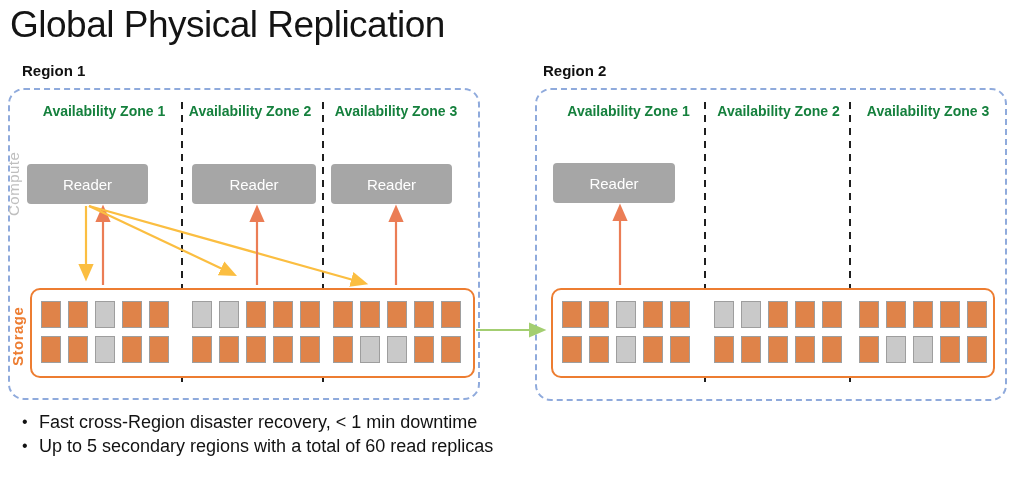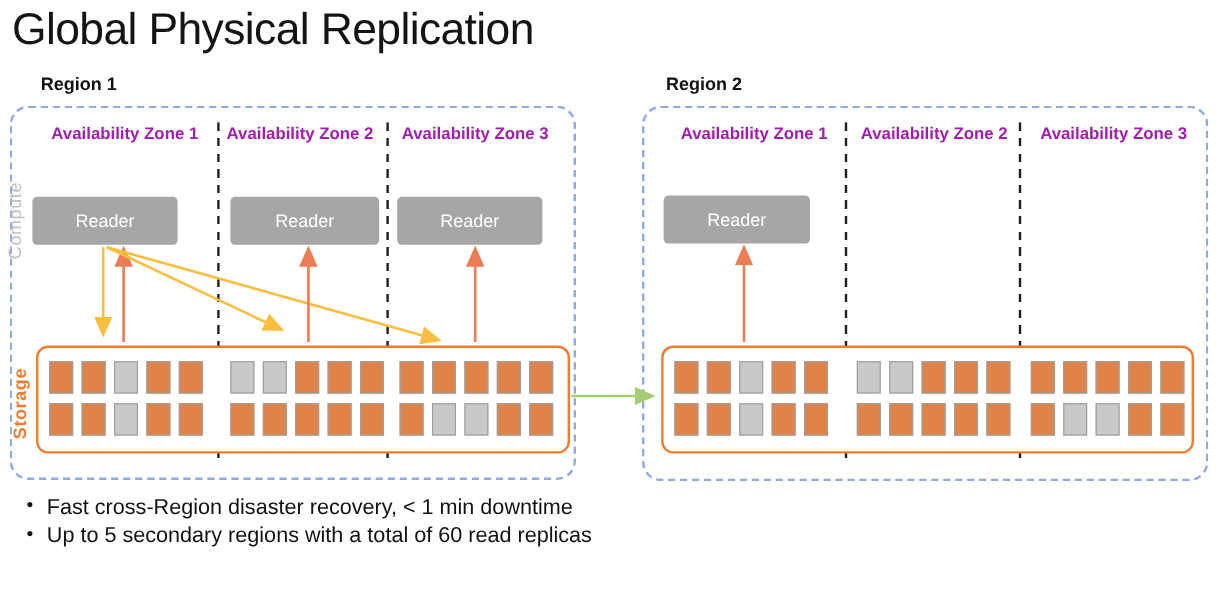--- a/index.html
+++ b/index.html
@@ -2,24 +2,24 @@
 <html style="--region-border: #8FAADC; --az-separator: #1f1f1f; --node-fill: #A6A6A6; --node-text: #FFFFFF; --compute-label: #BFBFBF; --storage-accent: #ED7D31; --block-orange: #DF8349; --block-gray: #C9C9C9; --block-border: #9E9E9E; --arrow-yellow: #FBBE41; --arrow-orange: #EB7D55; --arrow-green: #A3CE71;"><head>
 <meta charset="utf-8">
 <style>
   * { margin:0; padding:0; box-sizing:border-box; }
   html,body { width:1024px; height:497px; background:#ffffff;
     font-family:"Liberation Sans", sans-serif; position:relative; overflow:hidden; }
   .abs { position:absolute; }
 
   .page-title { left:10px; top:4px; font-size:37px; font-weight:400; color:#141414; letter-spacing:-0.5px; }
 
-  .region-label { font-size:15px; font-weight:700; color:#111;margin-left:12px; }
+  .region-label { font-size:15px; font-weight:700; color:#111; }
   .region-box { border:2px dashed var(--region-border,#8FAADC); border-radius:16px; }
 
-  .az-label { font-size:14px; font-weight:700; color:#a21caf; text-align:center; white-space:nowrap; }
+  .az-label { font-size:14px; font-weight:700; color:#15803d; text-align:center; white-space:nowrap; }
   .az-sep { width:2px;
     background:repeating-linear-gradient(to bottom, var(--az-separator,#1f1f1f) 0 7px, transparent 7px 13px); }
 
   .node { background:var(--node-fill,#A6A6A6); border-radius:4px; color:var(--node-text,#fff);
     font-size:15px; display:flex; align-items:center; justify-content:center; }
 
   .v-label { writing-mode:vertical-rl; transform:rotate(180deg); display:flex;
     align-items:center; justify-content:center; font-size:15px; letter-spacing:0.5px; }
   .v-compute { color:var(--compute-label,#BFBFBF); }
   .v-storage { color:var(--storage-accent,#ED7D31); font-weight:700; }

